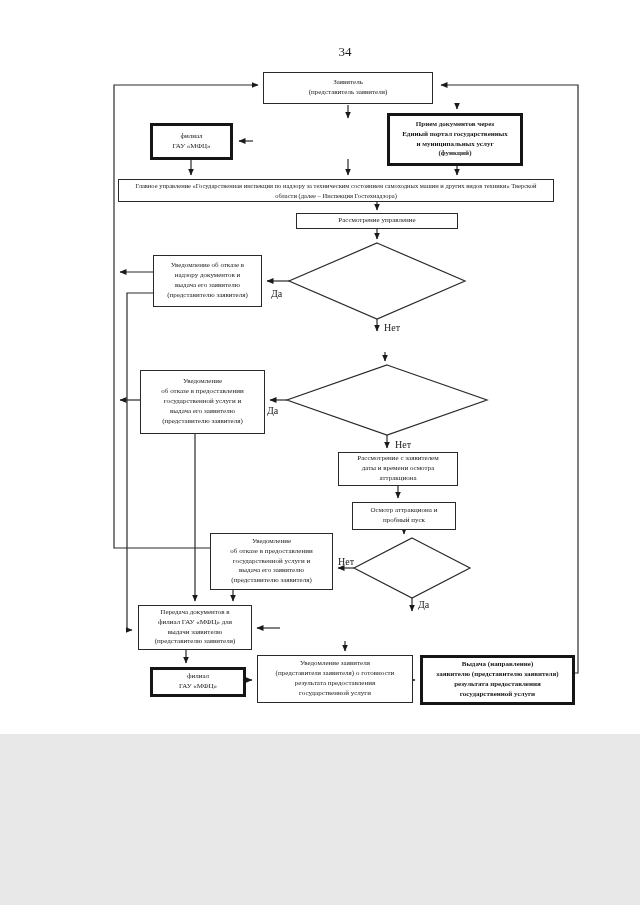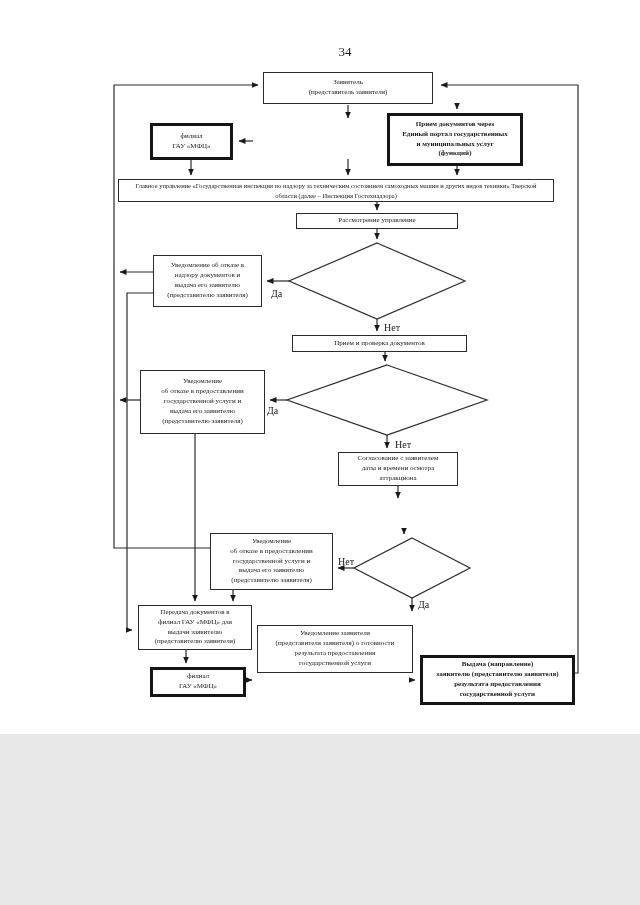--- a/index.html
+++ b/index.html
@@ -113,51 +113,52 @@
   <div class="box" style="left:118px;top:179px;width:436px;height:23px;font-size:6.5px;white-space:normal;padding:1px 10px">Главное управление «Государственная инспекция по надзору за техническим состоянием самоходных машин и других видов техники» Тверской области (далее – Инспекция Гостехнадзора)</div>
 
   <div class="box" style="left:296px;top:213px;width:162px;height:15px">Рассмотрение управление</div>
 
 
   <div class="box" style="left:153px;top:255px;width:109px;height:52px">Уведомление об отказе в
 надзору документов и
 выдача его заявителю
 (представителю заявителя)</div>
 
-  <div class="box" style="left:292px;top:335px;width:175px;height:17px">Прием и проверка документов</div>
 
 
   <div class="box" style="left:140px;top:370px;width:125px;height:64px">Уведомление
 об отказе в предоставлении
 государственной услуги и
 выдача его заявителю
 (представителю заявителя)</div>
 
-  <div class="box" style="left:338px;top:452px;width:120px;height:34px">Согласование с заявителем
+  <div class="box" style="left:338px;top:452px;width:120px;height:34px">Рассмотрение с заявителем
 даты и времени осмотра
 аттракциона</div>
 
+  <div class="box" style="left:352px;top:502px;width:104px;height:28px">Осмотр аттракциона и
+пробный пуск</div>
 
 
   <div class="box" style="left:210px;top:533px;width:123px;height:57px">Уведомление
 об отказе в предоставлении
 государственной услуги и
 выдача его заявителю
 (представителю заявителя)</div>
 
   <div class="box" style="left:138px;top:605px;width:114px;height:45px">Передача документов в
 филиал ГАУ «МФЦ» для
 выдачи заявителю
 (представителю заявителя)</div>
 
 
   <div class="box bold" style="left:150px;top:667px;width:96px;height:30px">филиал
 ГАУ «МФЦ»</div>
 
-  <div class="box" style="left:257px;top:625px;width:156px;height:48px">Уведомление заявителя
+  <div class="box" style="left:257px;top:655px;width:156px;height:48px">Уведомление заявителя
 (представителя заявителя) о готовности
 результата предоставления
 государственной услуги</div>
 
   <div class="box bold bt" style="left:420px;top:655px;width:155px;height:50px">Выдача (направление)
 заявителю (представителю заявителя)
 результата предоставления
 государственной услуги</div>
 
   <div class="lbl" style="left:271px;top:289px">Да</div>

